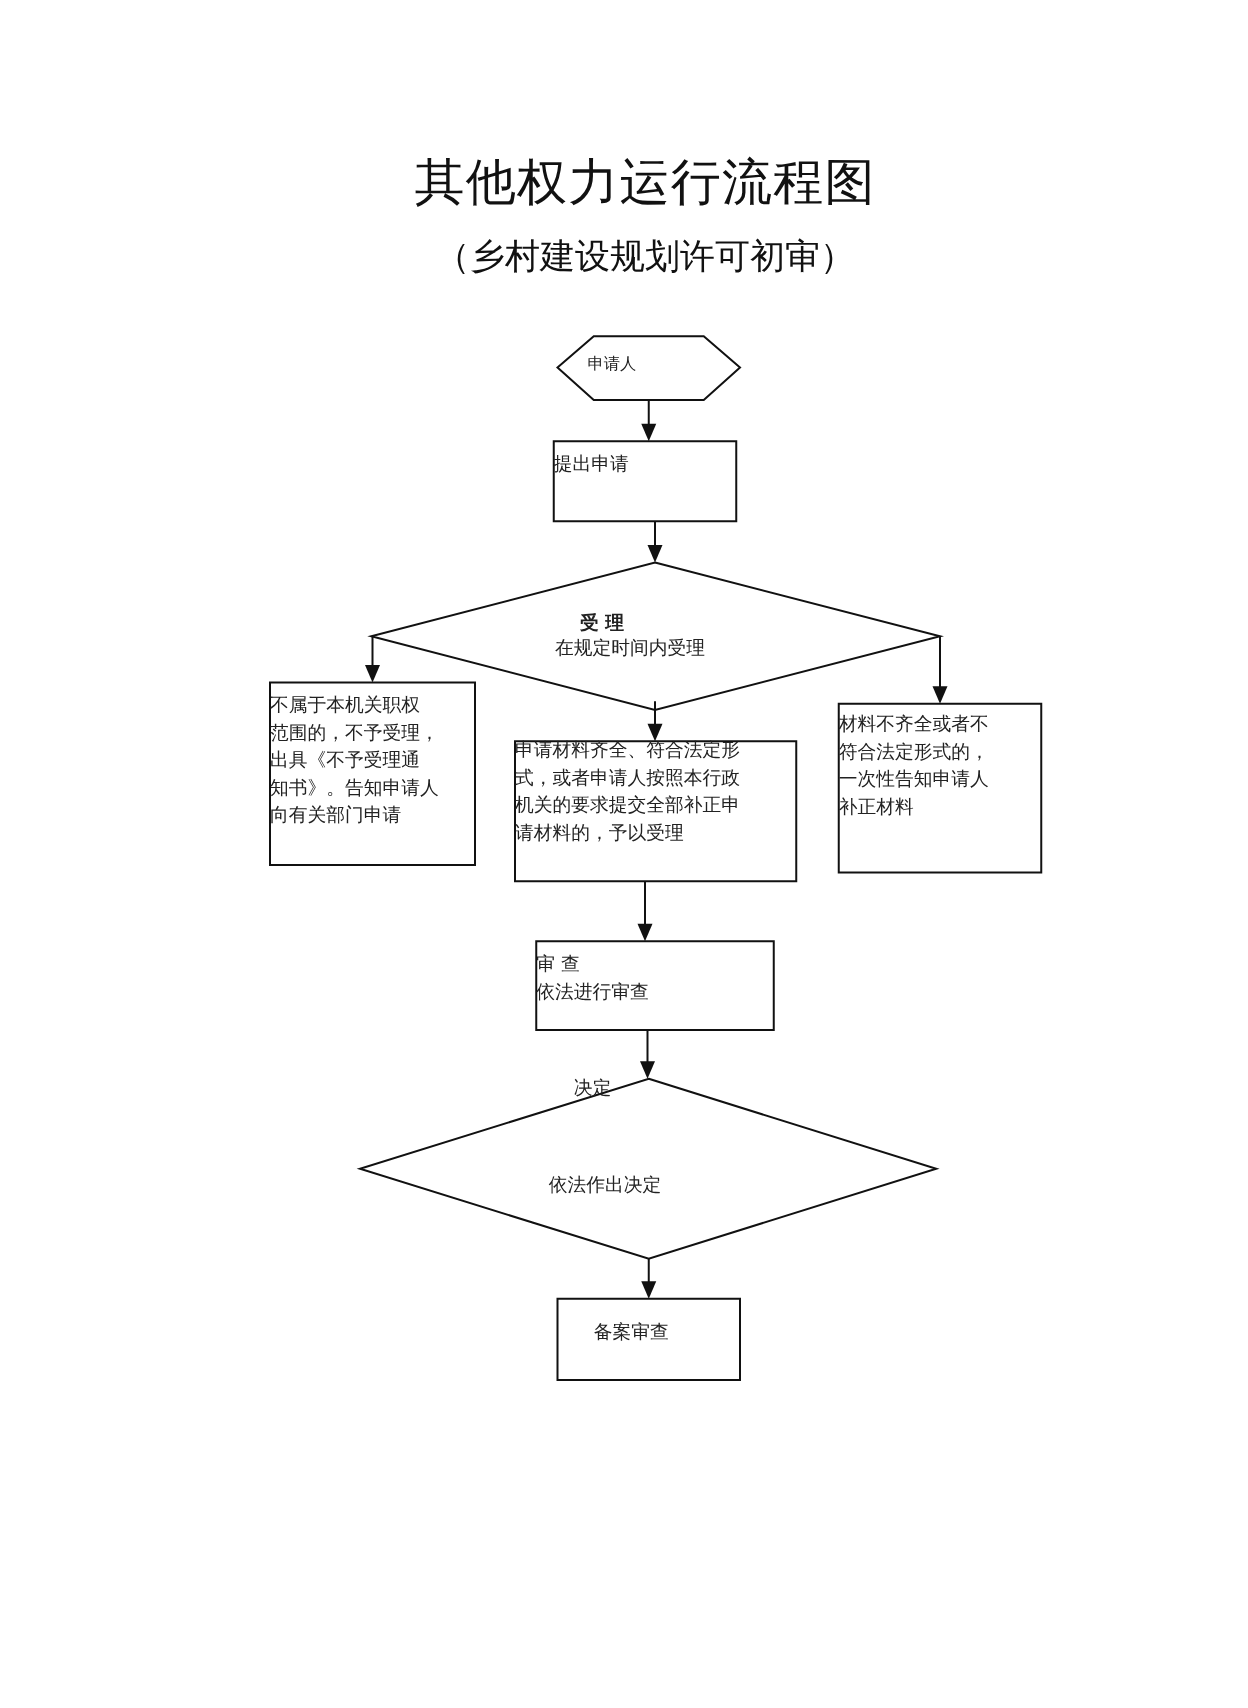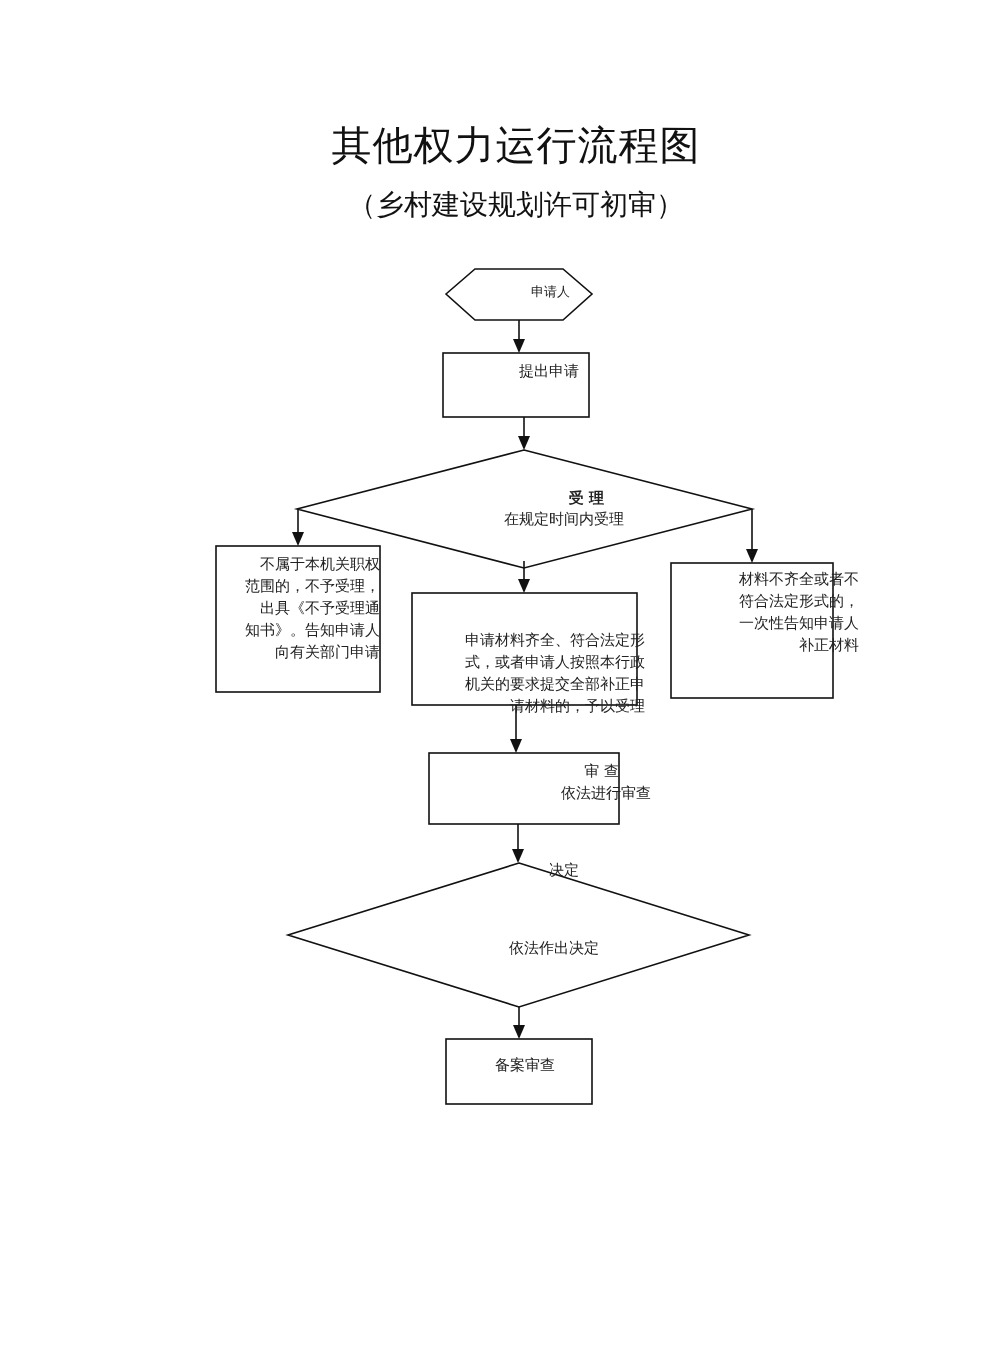--- a/index.html
+++ b/index.html
@@ -49,21 +49,21 @@
     .edge {
       stroke: #111111;
       stroke-width: 1.6;
       fill: none;
     }
     .arrowhead {
       fill: #111111;
     }
     .label {
       position: absolute;
-      text-align: right;
+      text-align: left;
       font-size: 15px;
       line-height: 22px;
       color: #222;
       white-space: pre-line;
     }
     .label.small { font-size: 13px; }
   </style>
 </head>
 <body>
 
@@ -122,21 +122,21 @@
 
 <div class="label" style="left:464px; top:487px; width:140px;font-weight:bold;">受 理</div>
 <div class="label" style="left:444px; top:508px; width:180px;font-family:Liberation Serif, serif;">在规定时间内受理</div>
 
 <div class="label" style="left:216px; top:553px; width:164px;">不属于本机关职权
 范围的，不予受理，
 出具《不予受理通
 知书》。告知申请人
 向有关部门申请</div>
 
-<div class="label" style="left:412px; top:629px; width:233px;">申请材料齐全、符合法定形
+<div class="label" style="left:412px; top:589px; width:233px;">申请材料齐全、符合法定形
 式，或者申请人按照本行政
 机关的要求提交全部补正申
 请材料的，予以受理</div>
 
 <div class="label" style="left:671px; top:568px; width:188px;">材料不齐全或者不
 符合法定形式的，
 一次性告知申请人
 补正材料</div>
 
 <div class="label" style="left:429px; top:760px; width:190px;">审 查</div>

